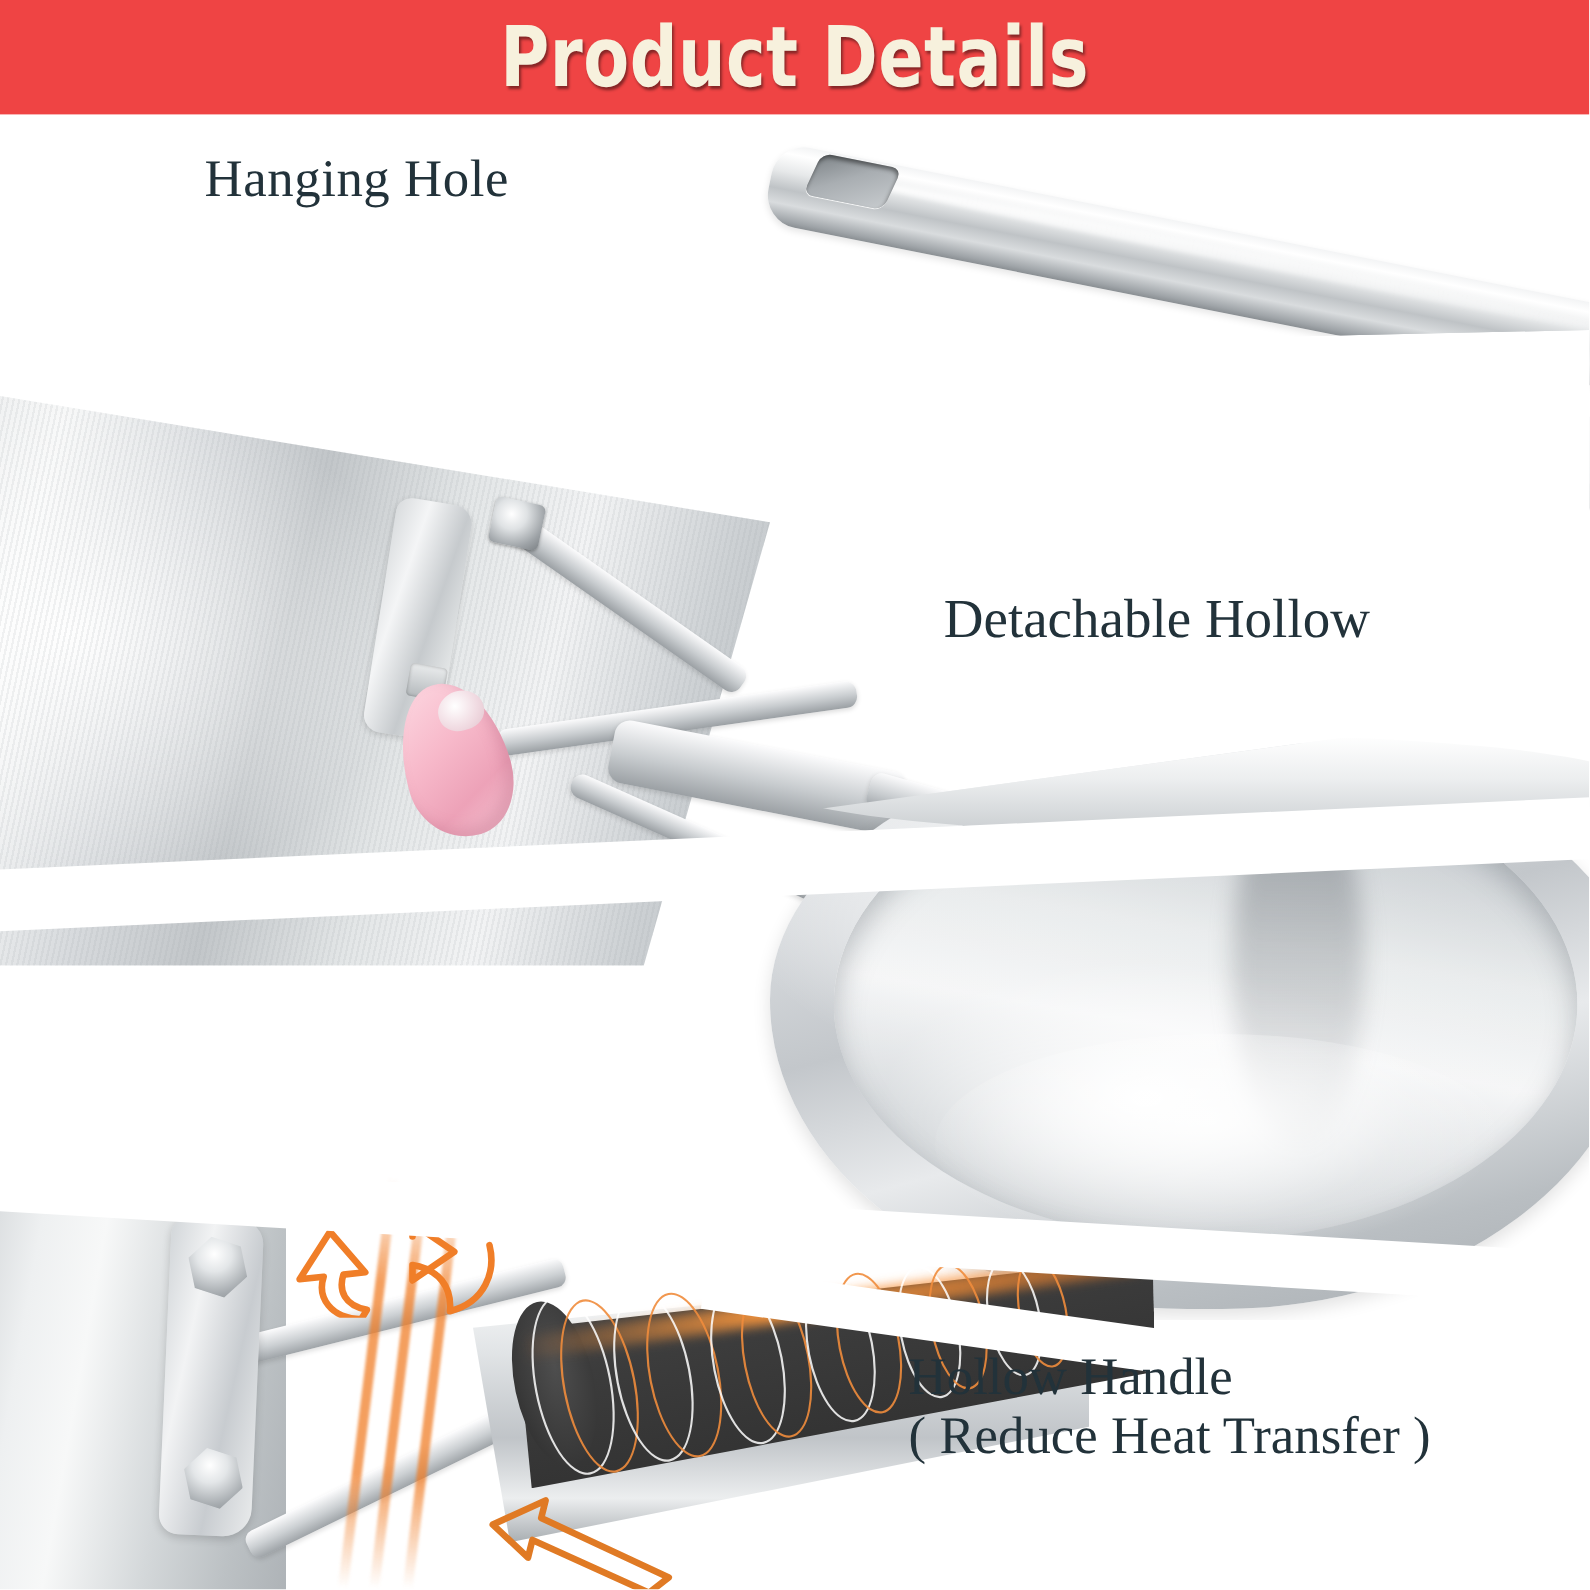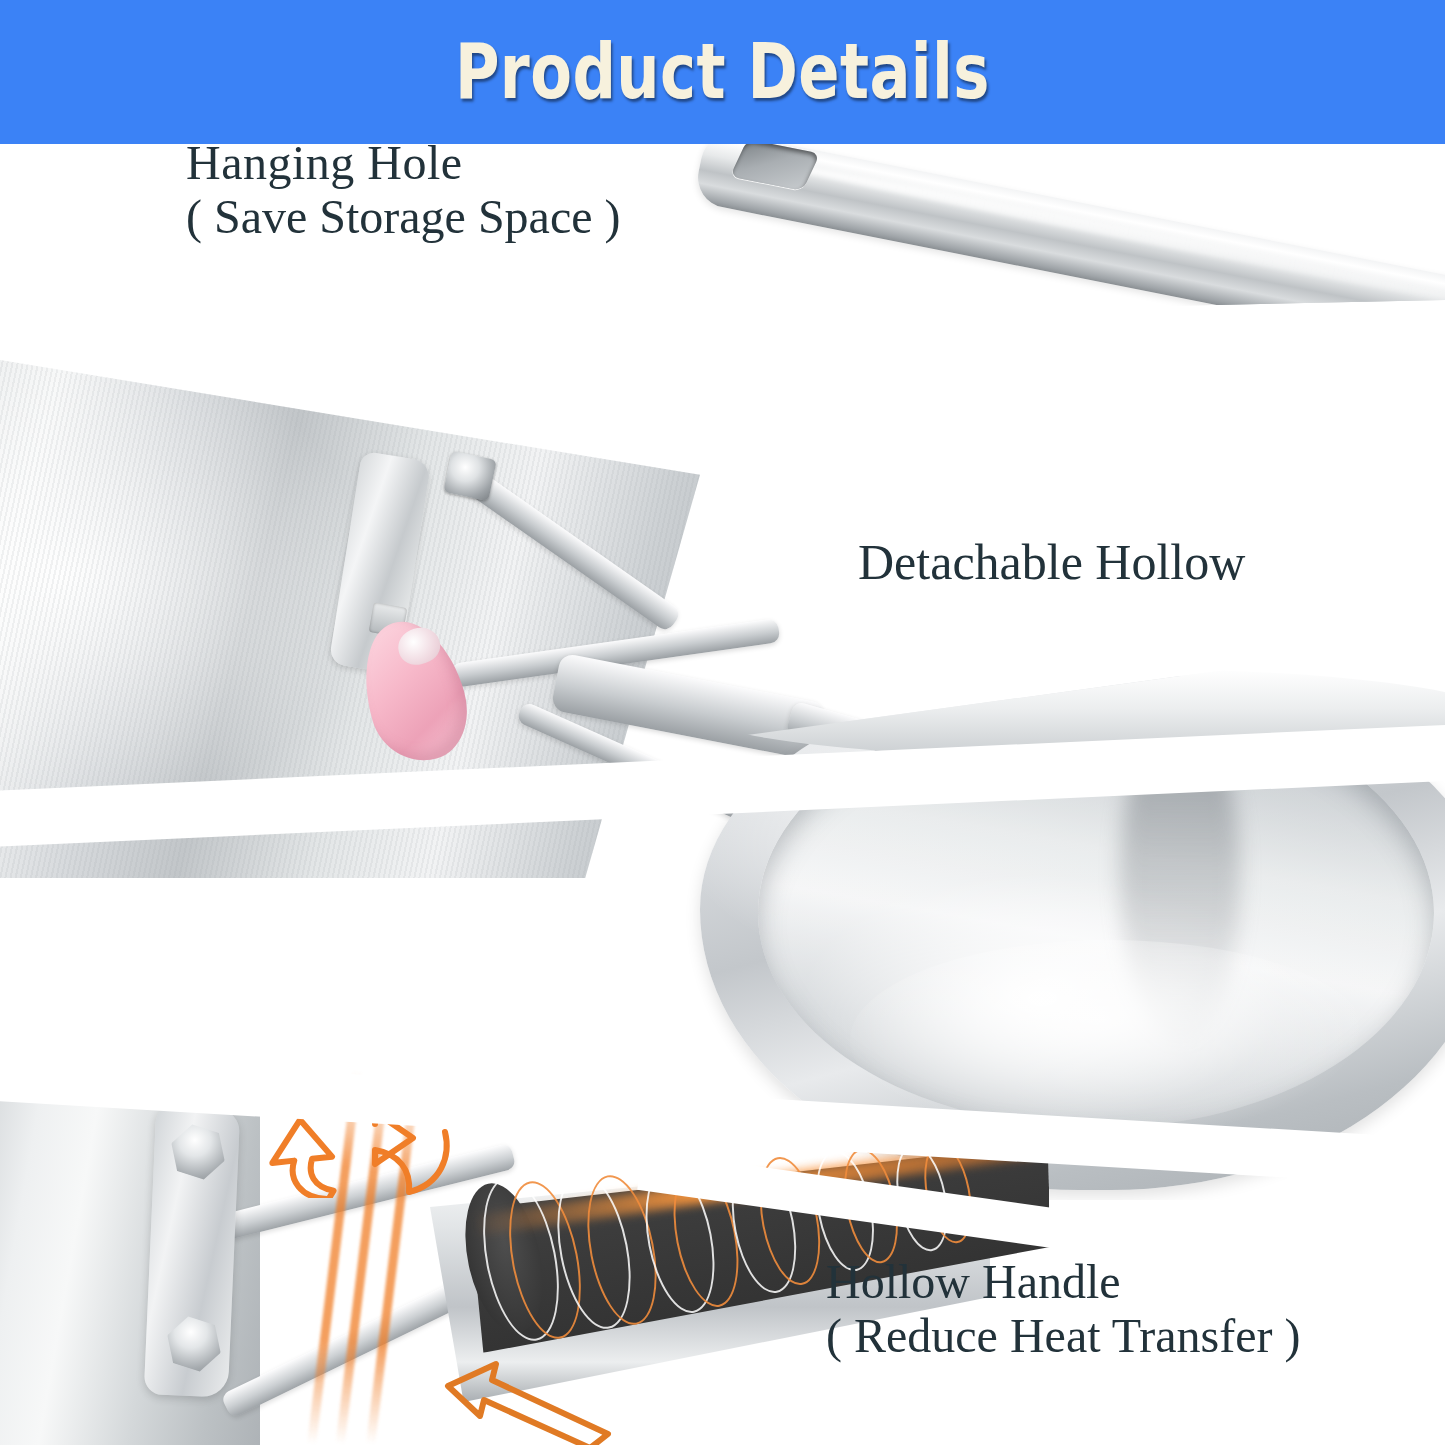--- a/index.html
+++ b/index.html
@@ -3,22 +3,22 @@
 <meta charset="utf-8">
 <title>Product Details</title>
 <style>
   html,body{margin:0;padding:0;background:#fff;}
   body{width:1445px;height:1445px;overflow:hidden;font-family:"Liberation Serif",serif;}
 
   #page{position:relative;width:1445px;height:1445px;background:#ffffff;overflow:hidden;}
 
   
   .header-bar{
-    position:absolute;left:0;top:0;width:1445px;height:144px;
-    background:#3b82f6;display:flex;align-items:center;justify-content:center;
+    position:absolute;left:0;top:0;width:1445px;height:104px;
+    background:#ef4444;display:flex;align-items:center;justify-content:center;
     z-index:60;
   }
   .header-title{
     font-family:"DejaVu Sans",sans-serif;
     font-weight:700;
     font-size:76px;
     line-height:1;
     letter-spacing:0.5px;
     color:#f7f1dd;
     transform:scaleX(0.80);
@@ -33,21 +33,21 @@
     color:#22323a;
     font-family:"Liberation Serif",serif;
     line-height:1.12;
     white-space:nowrap;
   }
   .callout .l{display:block;}
   #callout-hanging{left:186px;top:136px;font-size:48px;}
   #callout-hanging .l1{letter-spacing:.5px;}
   #callout-detach{left:858px;top:534px;font-size:50px;}
   #callout-rivet{left:152px;top:906px;font-size:48px;}
-  #callout-hollow{left:826px;top:1255px;font-size:48px;font-family:Liberation Serif, serif;}
+  #callout-hollow{left:826px;top:1225px;font-size:48px;font-family:Liberation Serif, serif;}
 
   
   .panel{position:absolute;overflow:hidden;}
 
   
   #panel-hole{
     left:0;top:121px;width:1445px;height:300px;
     z-index:10;
     -webkit-clip-path:polygon(0% 100%,100% 62%,100% 100%,0% 100%);
     clip-path:polygon(0% 100%,100% 62%,100% 100%,0% 100%);
@@ -387,21 +387,20 @@
     <path d="M8,28 L56,6 L52,22 L168,76 L150,90 L44,42 L40,58 Z" fill="none" stroke="#e07a24" stroke-width="6" stroke-linejoin="round"></path>
   </svg>
 
   <div class="sep" id="sep-1"></div>
   <div class="sep" id="sep-2"></div>
   <div class="sep" id="sep-3"></div>
   <div class="sep" id="sep-4"></div>
 
   <div class="callout" id="callout-hanging">
     <span class="l l1">Hanging Hole</span>
-    <span class="l l2">( Save Storage Space )</span>
   </div>
 
   <div class="callout" id="callout-detach">
     <span class="l l1">Detachable Hollow</span>
   </div>
 
 
   <div class="callout" id="callout-hollow">
     <span class="l l1">Hollow Handle</span>
     <span class="l l2">( Reduce Heat Transfer )</span>

